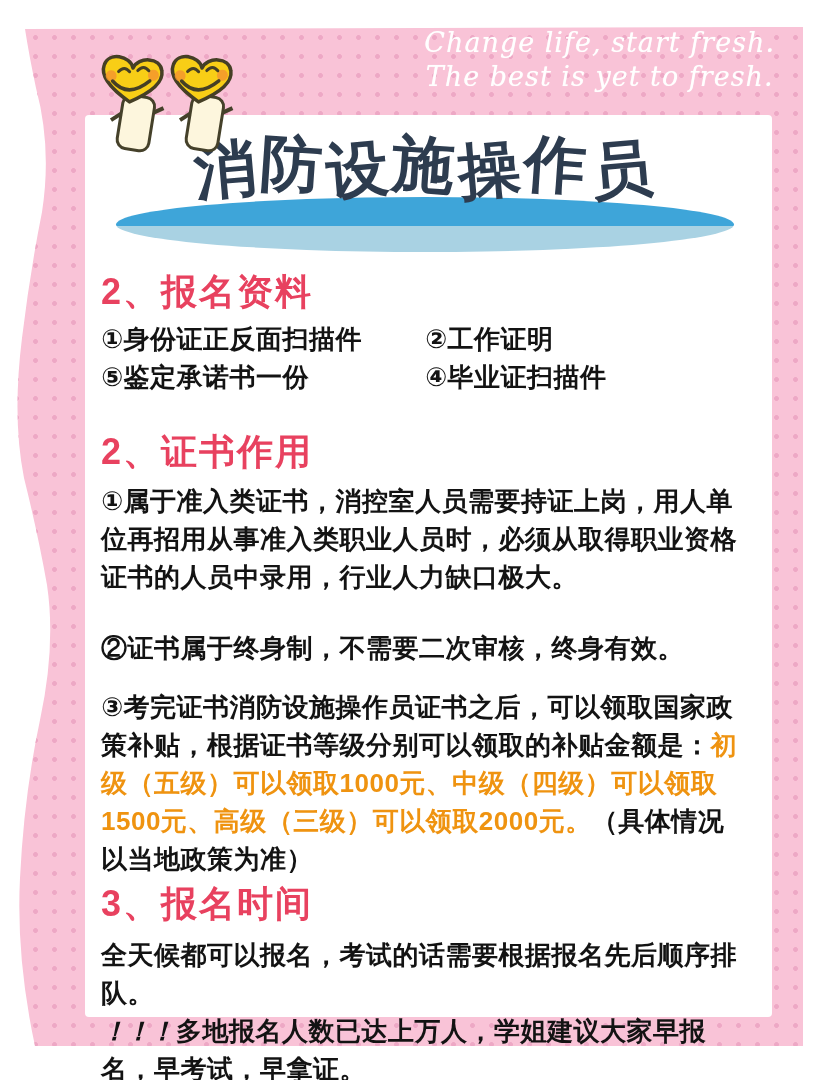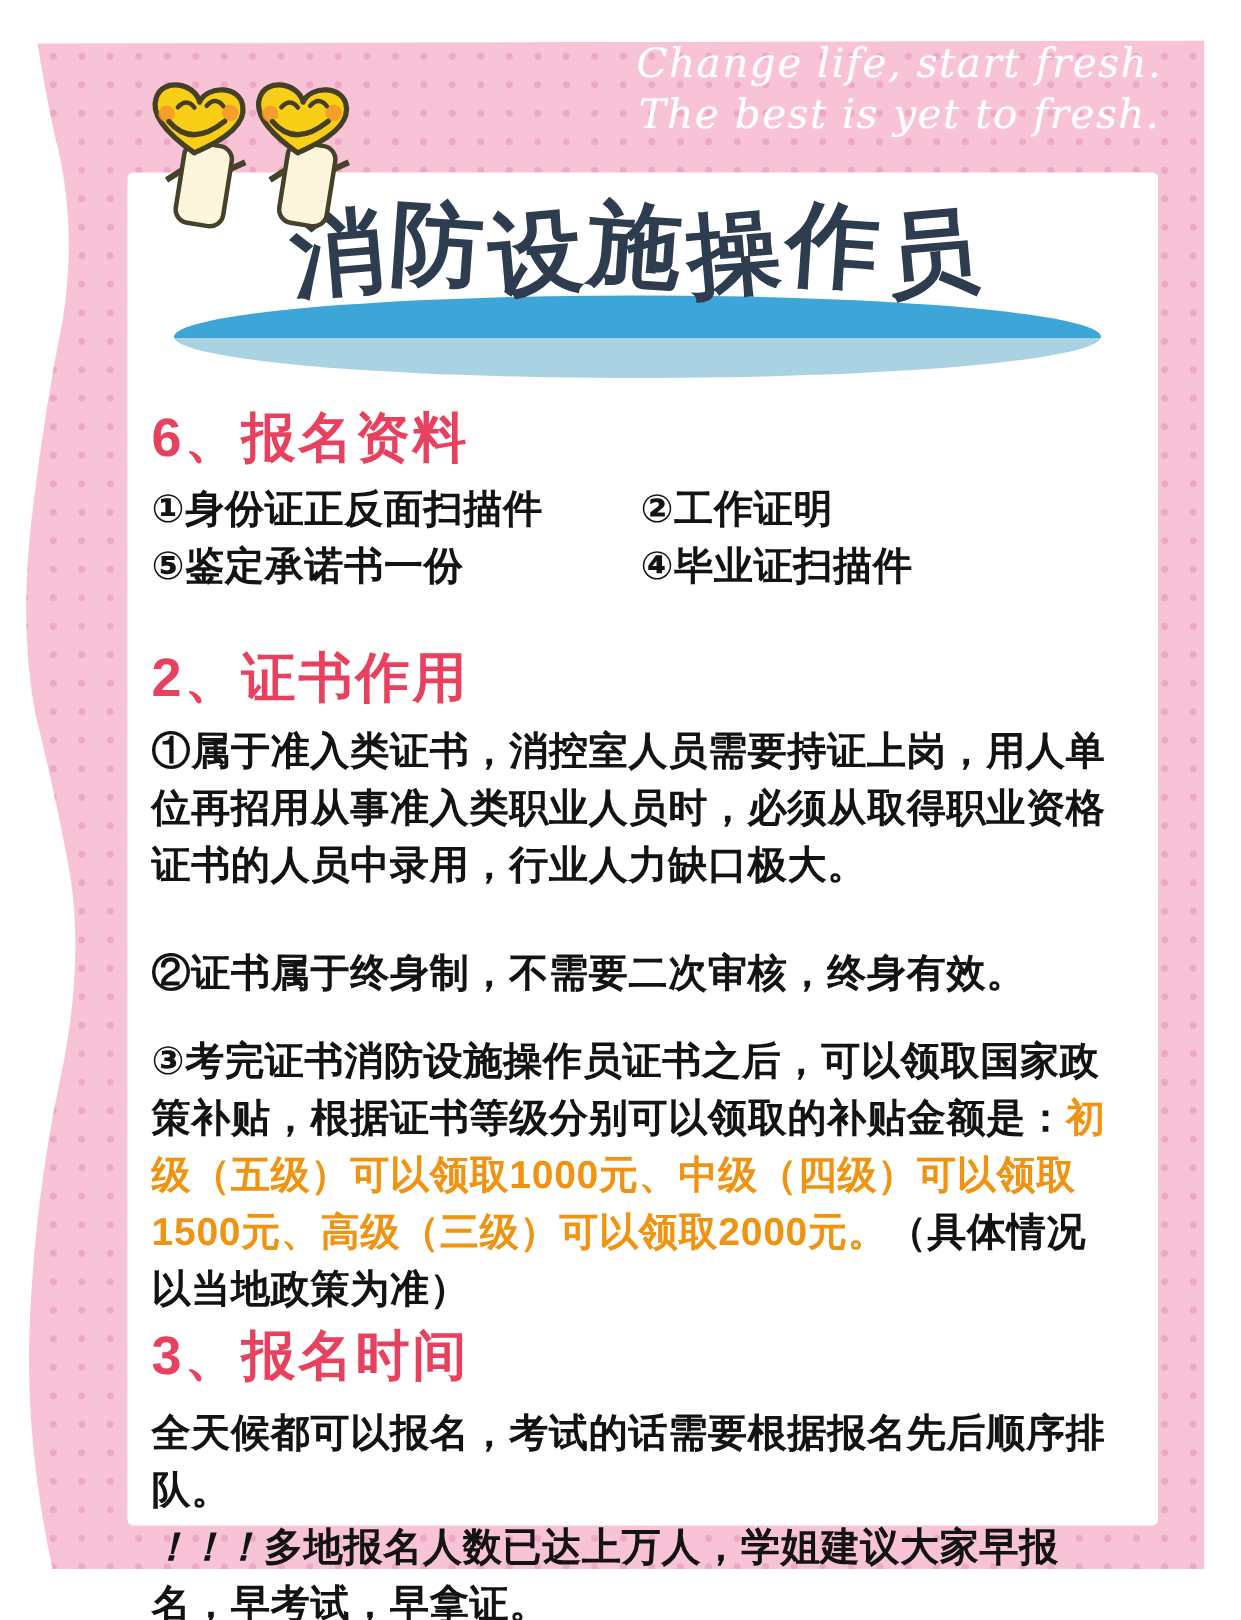--- a/index.html
+++ b/index.html
@@ -46,26 +46,26 @@
   }
   
   .sec-heading{
     font-size:36px;font-weight:900;color:#e8415f;line-height:44px;
     margin:18px 0 0 0;letter-spacing:2px;
   }
   .body-text,.list-cell{
     font-size:26px;font-weight:700;color:#131313;line-height:38px;
     letter-spacing:.5px;
   }
-  .list{display:flex;margin-top:6px;gap:24px;}
+  .list{display:flex;margin-top:6px;}
   .list-col1{width:302px;}
-  .list-col2{flex:1;}
+  .list-col2{flex:1;margin-left:22px;}
   .list-cell{display:block;}
   .para{margin:0;}
-  .p1{margin-top:8px;font-family:Liberation Serif, serif;}
+  .p1{margin-top:8px;}
   .p2{margin-top:34px;font-family:Liberation Serif, serif;}
   .p3{margin-top:20px;}
   .p4{margin-top:10px;}
   .hl-orange{color:#ef9310;}
   .bang{font-style:italic;font-weight:900;letter-spacing:-2px;padding-right:3px;}
   .s2-heading{margin-top:34px;}
   .s3-heading{margin-top:4px;}
 </style>
 </head>
 <body>
@@ -107,21 +107,21 @@
     <path d="M17 31 q17 16 37 -4" fill="none" stroke="#453f25" stroke-width="3.5" stroke-linecap="round"></path>
   </g>
 </svg>
 
 <div class="card">
   <div class="card-inner">
 
     <h1 class="title"><span class="tilt-a">消</span><span class="tilt-b">防</span><span class="tilt-a">设</span><span class="tilt-b">施</span><span class="tilt-a">操</span><span class="tilt-b">作</span><span class="tilt-a">员</span></h1>
     <div class="ellipse"></div>
 
-    <h2 class="sec-heading">6、报名资料</h2>
+    <h2 class="sec-heading">2、报名资料</h2>
     <div class="list">
       <div class="list-col1">
         <span class="list-cell">①身份证正反面扫描件</span>
         <span class="list-cell">⑤鉴定承诺书一份</span>
       </div>
       <div class="list-col2">
         <span class="list-cell">②工作证明</span>
         <span class="list-cell">④毕业证扫描件</span>
       </div>
     </div>

